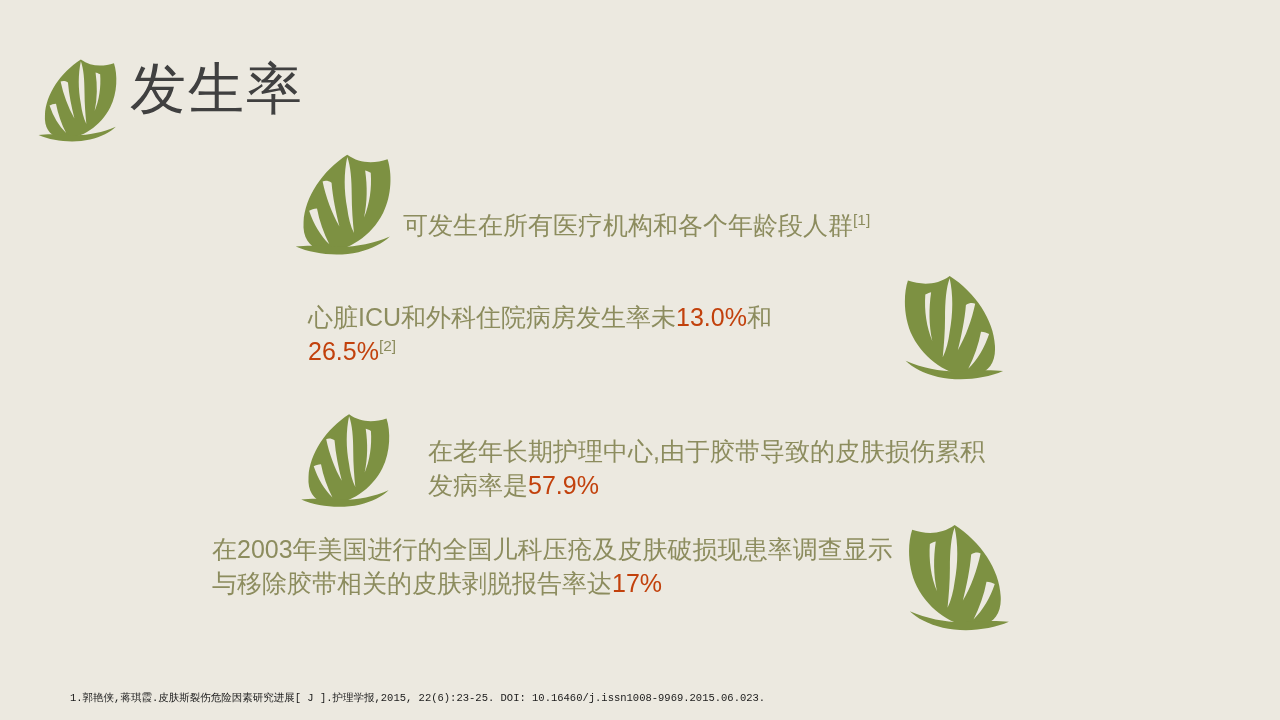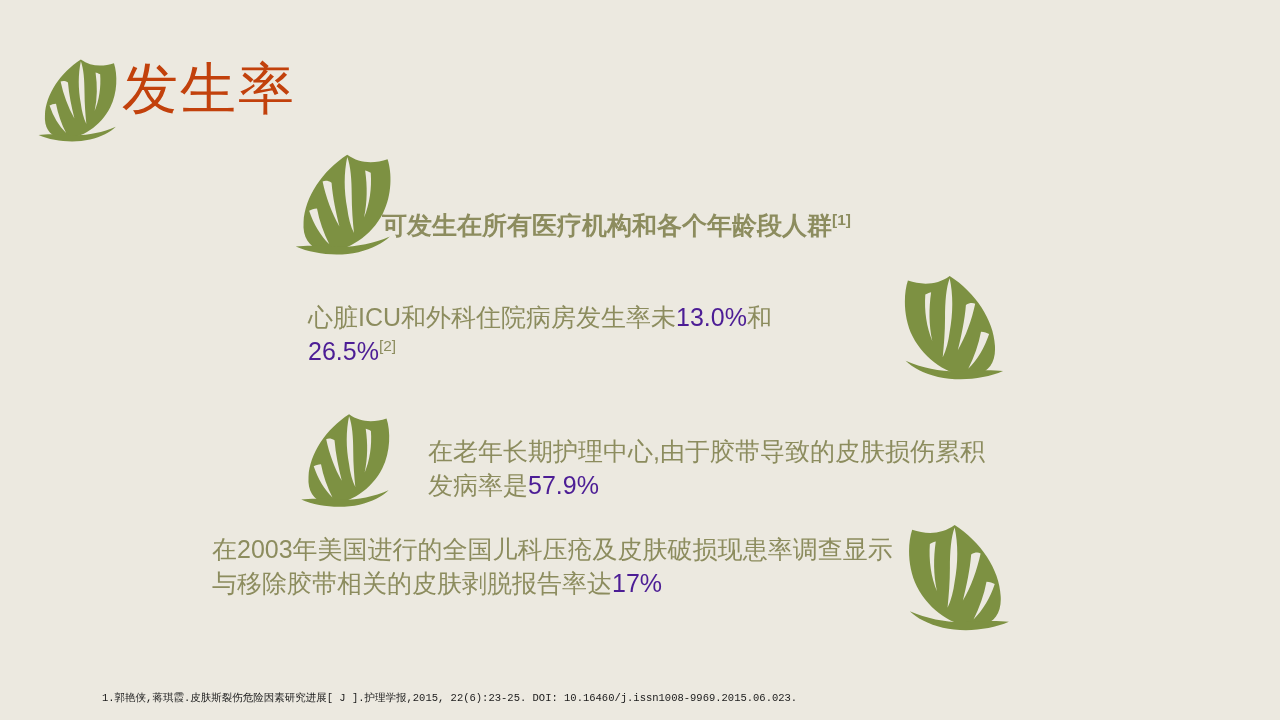--- a/index.html
+++ b/index.html
@@ -30,63 +30,63 @@
 
   #leaf-title   { left: 33px;  top: 54px;  width: 92px;  height: 92px; }
   #leaf-b1      { left: 286px; top: 148px; width: 118px; height: 112px; }
   #leaf-b2      { left: 894px; top: 268px; width: 116px; height: 118px; }
   #leaf-b3      { left: 288px; top: 408px; width: 118px; height: 104px; }
   #leaf-b4      { left: 898px; top: 518px; width: 118px; height: 118px; }
 
   
   #page-title {
     position: absolute;
-    left: 122px;
+    left: 130px;
     top: 58px;
     font-size: 56px;
     line-height: 1.1;
-    color: #c2410c;
+    color: #404040;
     letter-spacing: 2px;
     white-space: nowrap;
   }
 
   
   .bullet {
     position: absolute;
     color: #8c8c5e;
     font-size: 25px;
     line-height: 34px;
     white-space: pre-wrap;
   }
-  .bullet .hl { color: #4c1d95; }
+  .bullet .hl { color: #c2410c; }
   .bullet sup {
     font-size: 0.62em;
     vertical-align: super;
     line-height: 0;
   }
 
-  #bullet-1 { left: 382px; top: 208px; width: 540px; font-weight: bold; }
+  #bullet-1 { left: 403px; top: 208px; width: 540px; }
   #bullet-2 { left: 308px; top: 300px; width: 520px; }
   #bullet-3 { left: 428px; top: 434px; width: 570px; }
   #bullet-4 { left: 212px; top: 532px; width: 690px; }
 
   
   #references {
     position: absolute;
     left: 70px;
     top: 662px;
     width: 1120px;
     font-family: "Liberation Mono", monospace;
     font-size: 10.5px;
     line-height: 14.5px;
     color: #1a1a1a;
     white-space: pre-wrap;
     word-break: break-word;
   }
-  #references .ref-line { display: block; margin-left: 32px; }
+  #references .ref-line { display: block; }
 </style>
 </head>
 <body>
 
 <div class="slide">
 
   <div class="leaf" id="leaf-title">
     <svg viewBox="0 0 100 100" xmlns="http://www.w3.org/2000/svg" aria-hidden="true">
       <g fill="#7d9142">
         <path d="M52 6 C30 20 14 44 13 66 C12 80 18 88 28 91 C45 96 72 82 84 58 C92 42 92 22 88 10 C76 14 63 14 52 6 Z"></path>

